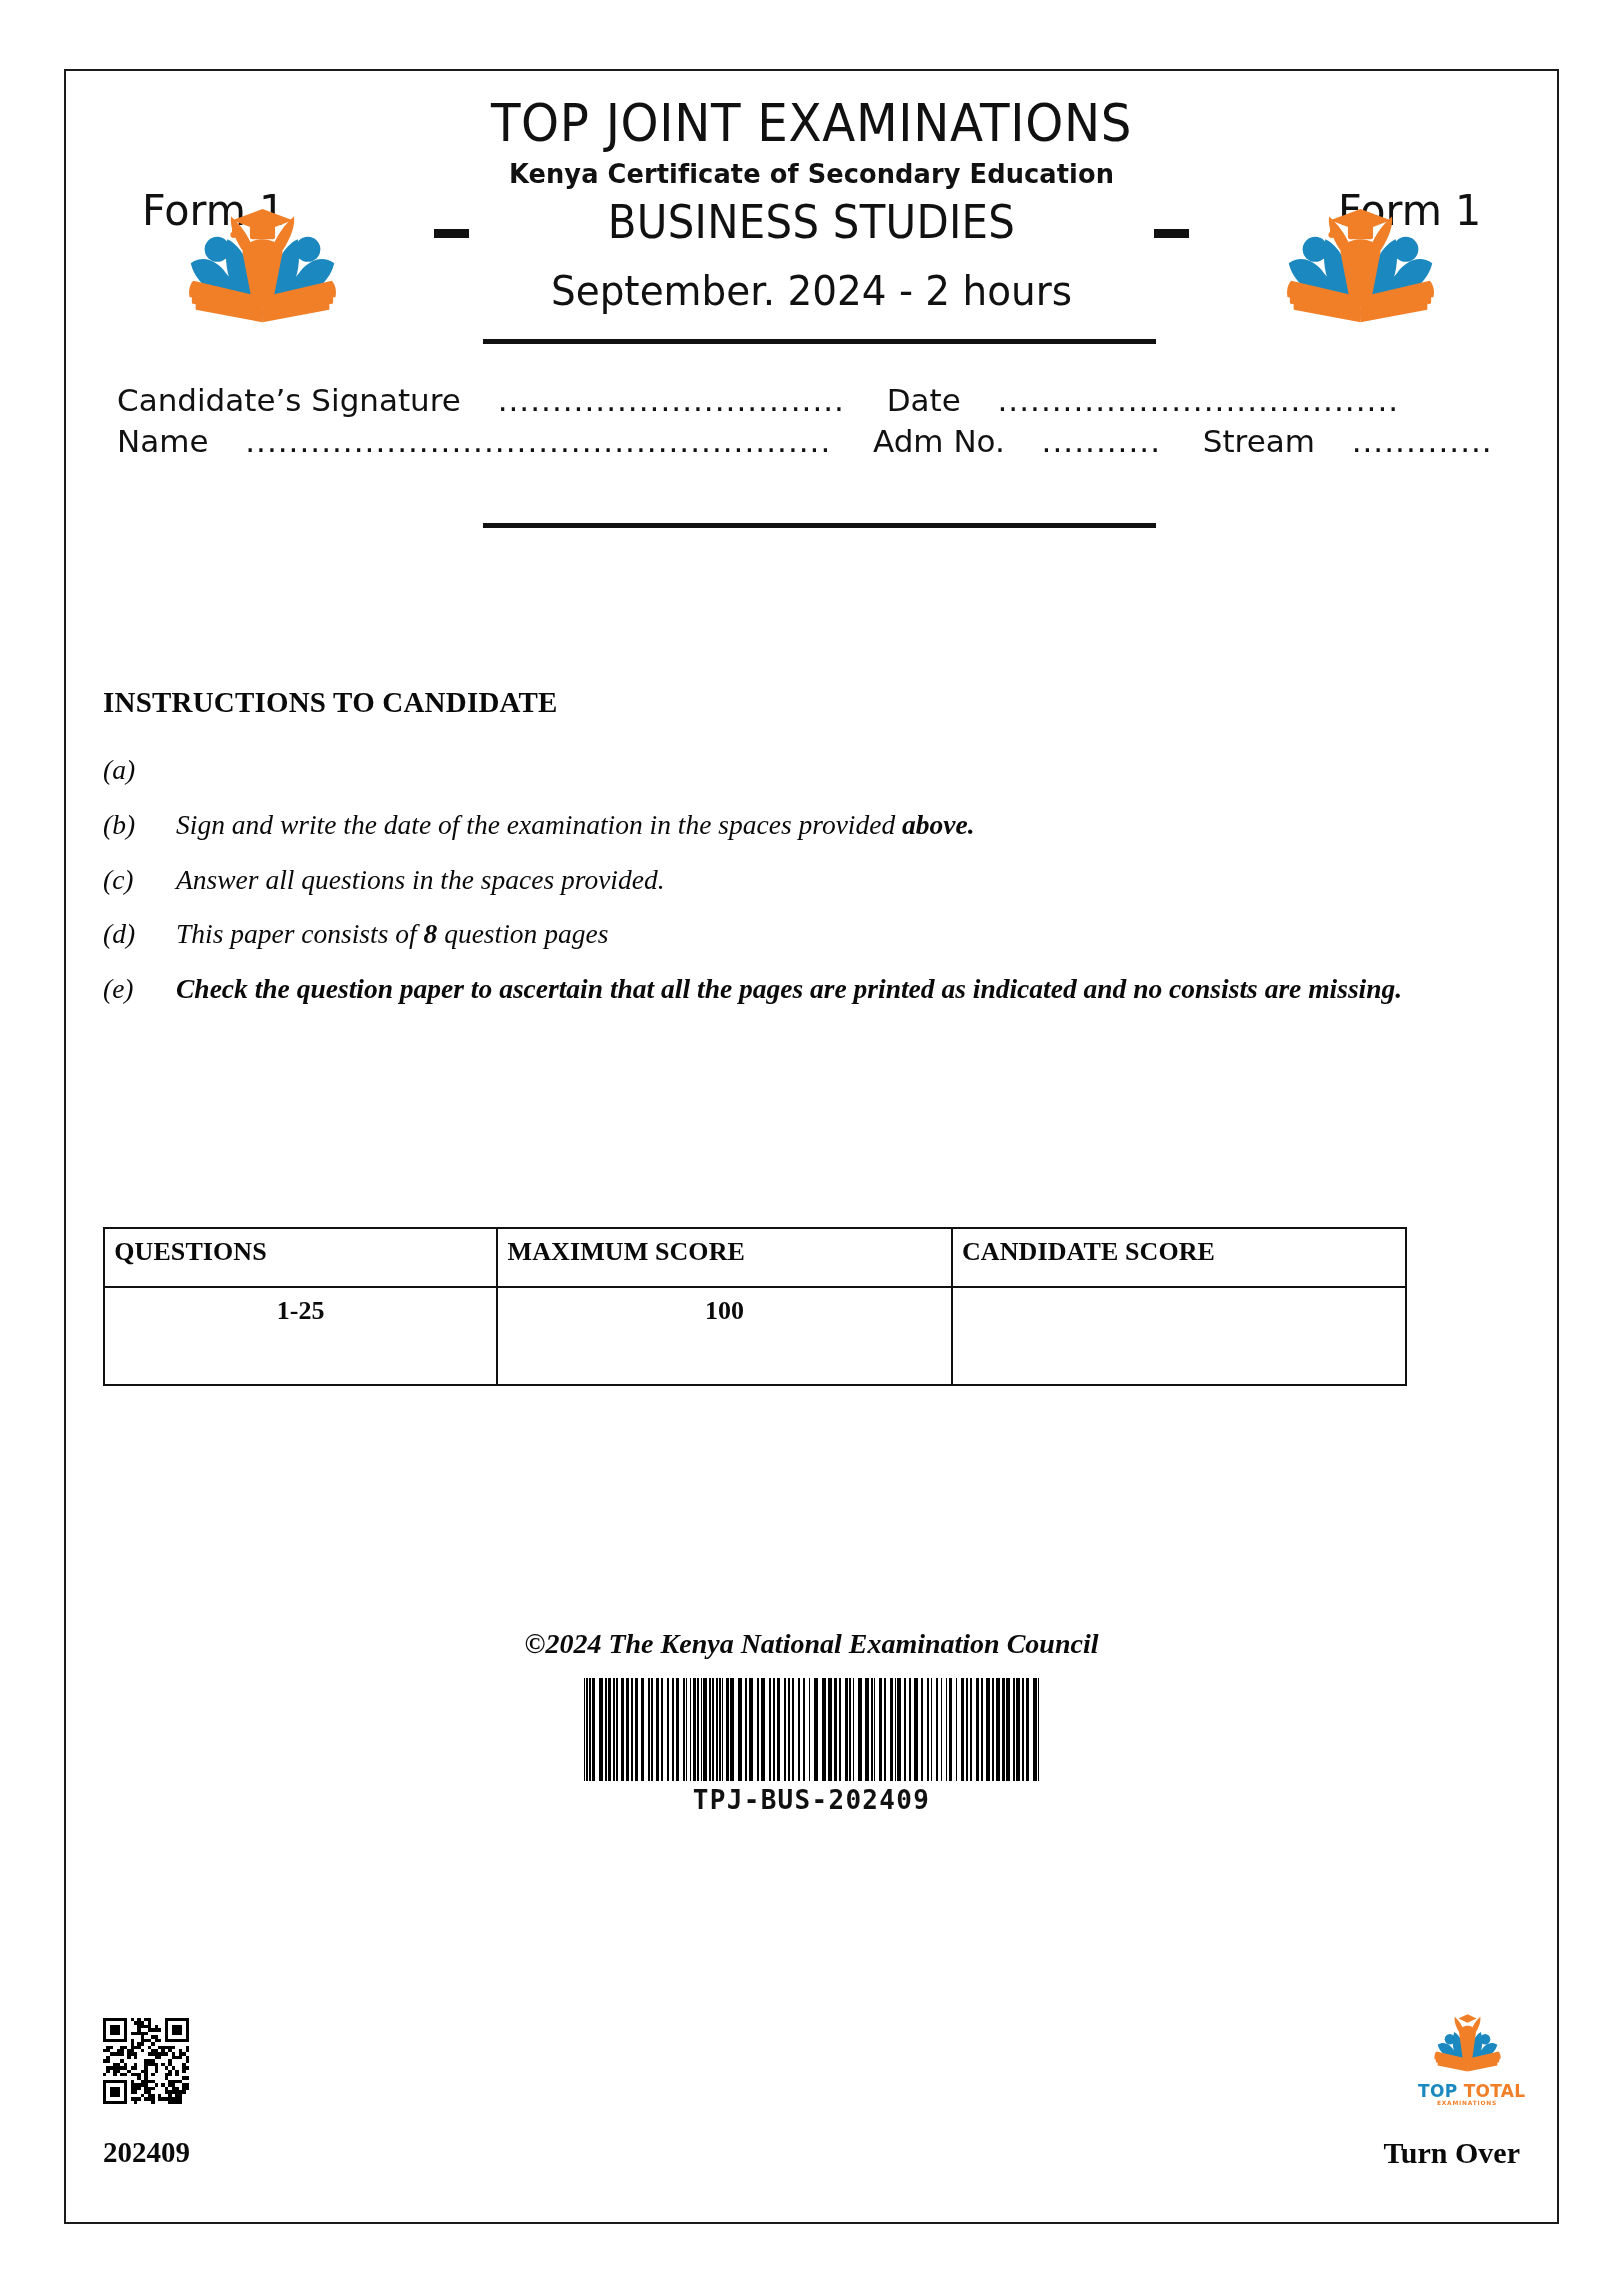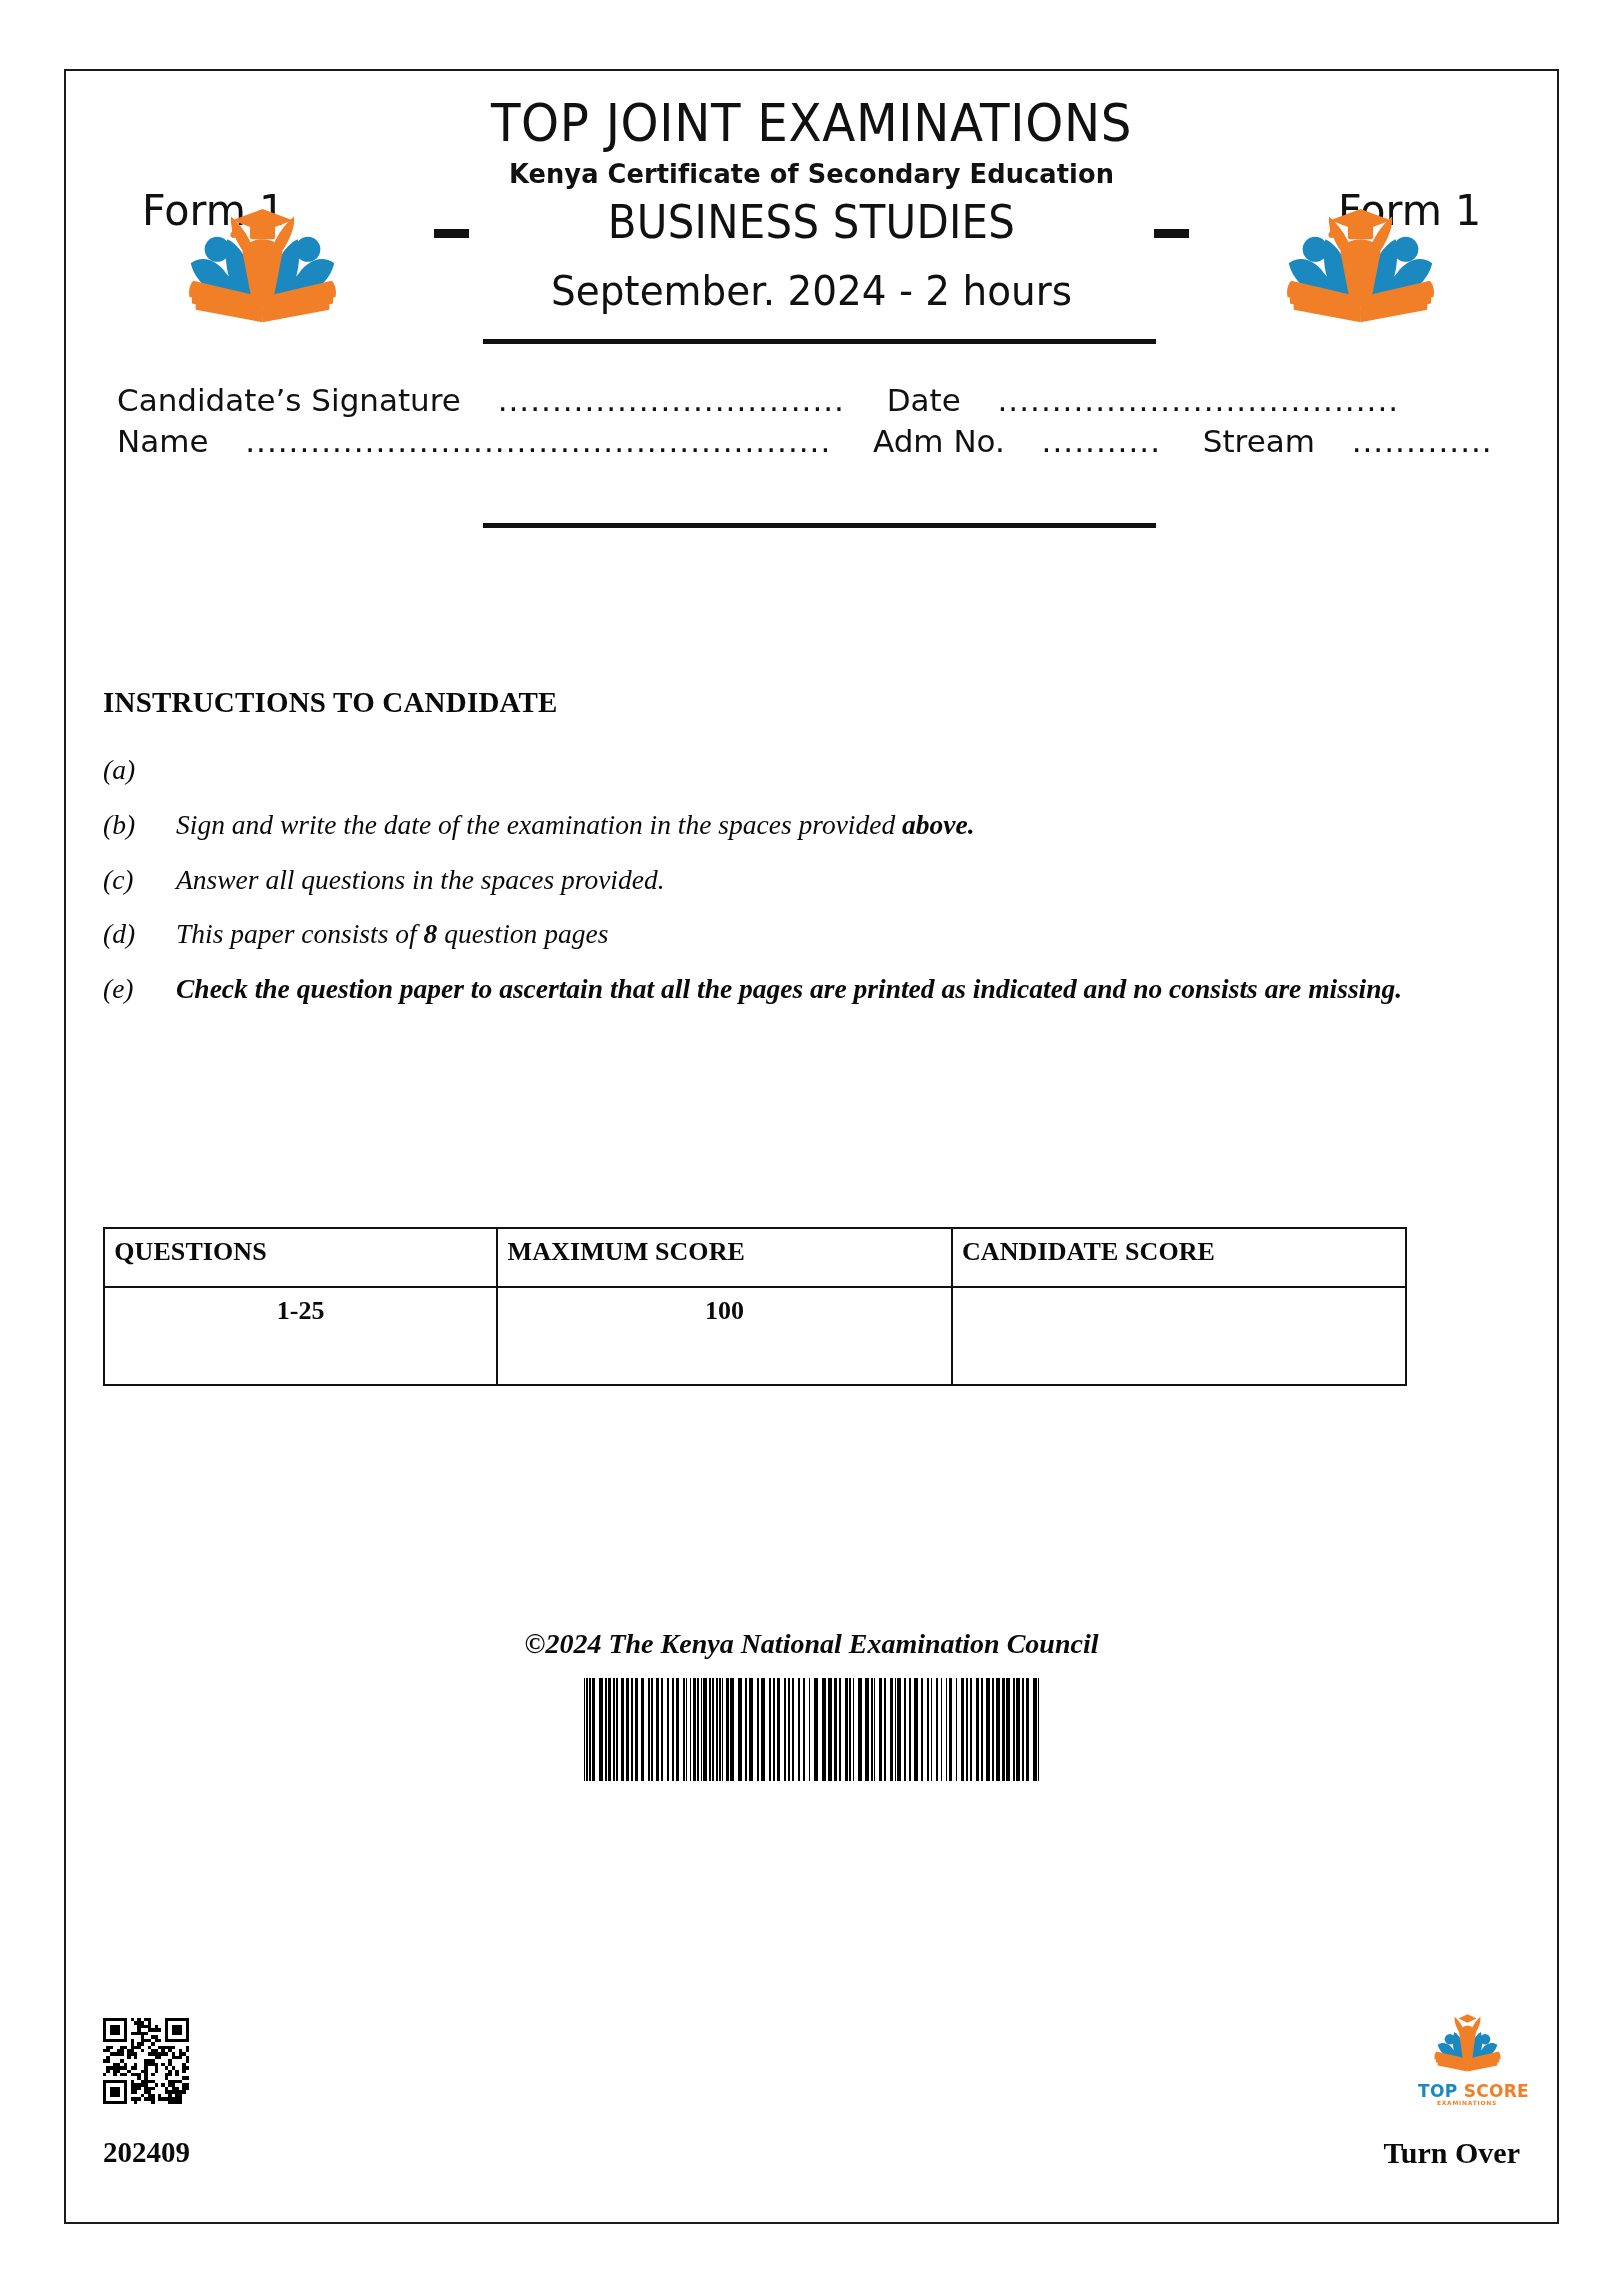--- a/index.html
+++ b/index.html
@@ -498,20 +498,21 @@
           <td></td>
         </tr>
       </tbody>
     </table>
   </div>
 
   <div class="copyright">©2024 The Kenya National Examination Council</div>
 
   <div class="barcode-wrap">
     <div class="barcode" id="barcode"><i style="width:1.3px"></i><i style="width:1.3px;background:transparent"></i><i style="width:1.3px"></i><i style="width:1.3px;background:transparent"></i><i style="width:2px"></i><i style="width:1.3px;background:transparent"></i><i style="width:2.6px"></i><i style="width:3.9px;background:transparent"></i><i style="width:3.9px"></i><i style="width:2.6px;background:transparent"></i><i style="width:1.3px"></i><i style="width:1.3px;background:transparent"></i><i style="width:2.6px"></i><i style="width:2px;background:transparent"></i><i style="width:2.6px"></i><i style="width:1.3px;background:transparent"></i><i style="width:2px"></i><i style="width:2.6px;background:transparent"></i><i style="width:2.6px"></i><i style="width:2px;background:transparent"></i><i style="width:3.9px"></i><i style="width:2px;background:transparent"></i><i style="width:1.3px"></i><i style="width:2.6px;background:transparent"></i><i style="width:2.6px"></i><i style="width:2.6px;background:transparent"></i><i style="width:3.9px"></i><i style="width:3.9px;background:transparent"></i><i style="width:1.3px"></i><i style="width:1.3px;background:transparent"></i><i style="width:2px"></i><i style="width:2.6px;background:transparent"></i><i style="width:3.9px"></i><i style="width:2px;background:transparent"></i><i style="width:1.3px"></i><i style="width:3.9px;background:transparent"></i><i style="width:2.6px"></i><i style="width:2.6px;background:transparent"></i><i style="width:2px"></i><i style="width:2.6px;background:transparent"></i><i style="width:2.6px"></i><i style="width:3.9px;background:transparent"></i><i style="width:2px"></i><i style="width:1.3px;background:transparent"></i><i style="width:1.3px"></i><i style="width:2.6px;background:transparent"></i><i style="width:1.3px"></i><i style="width:2px;background:transparent"></i><i style="width:2.6px"></i><i style="width:1.3px;background:transparent"></i><i style="width:2px"></i><i style="width:1.3px;background:transparent"></i><i style="width:1.3px"></i><i style="width:1.3px;background:transparent"></i><i style="width:3.9px"></i><i style="width:2px;background:transparent"></i><i style="width:2px"></i><i style="width:1.3px;background:transparent"></i><i style="width:1.3px"></i><i style="width:2.6px;background:transparent"></i><i style="width:1.3px"></i><i style="width:1.3px;background:transparent"></i><i style="width:2px"></i><i style="width:1.3px;background:transparent"></i><i style="width:1.3px"></i><i style="width:2.6px;background:transparent"></i><i style="width:2.6px"></i><i style="width:1.3px;background:transparent"></i><i style="width:3.9px"></i><i style="width:3.9px;background:transparent"></i><i style="width:3.9px"></i><i style="width:3.9px;background:transparent"></i><i style="width:2px"></i><i style="width:2px;background:transparent"></i><i style="width:3.9px"></i><i style="width:3.9px;background:transparent"></i><i style="width:1.3px"></i><i style="width:2.6px;background:transparent"></i><i style="width:3.9px"></i><i style="width:3.9px;background:transparent"></i><i style="width:2.6px"></i><i style="width:2px;background:transparent"></i><i style="width:1.3px"></i><i style="width:2.6px;background:transparent"></i><i style="width:2.6px"></i><i style="width:3.9px;background:transparent"></i><i style="width:2.6px"></i><i style="width:2px;background:transparent"></i><i style="width:1.3px"></i><i style="width:2px;background:transparent"></i><i style="width:2px"></i><i style="width:3.9px;background:transparent"></i><i style="width:2.6px"></i><i style="width:2.6px;background:transparent"></i><i style="width:2px"></i><i style="width:3.9px;background:transparent"></i><i style="width:1.3px"></i><i style="width:3.9px;background:transparent"></i><i style="width:3.9px"></i><i style="width:3.9px;background:transparent"></i><i style="width:3.9px"></i><i style="width:2.6px;background:transparent"></i><i style="width:3.9px"></i><i style="width:2px;background:transparent"></i><i style="width:2.6px"></i><i style="width:2.6px;background:transparent"></i><i style="width:2px"></i><i style="width:3.9px;background:transparent"></i><i style="width:2.6px"></i><i style="width:1.3px;background:transparent"></i><i style="width:2px"></i><i style="width:2px;background:transparent"></i><i style="width:1.3px"></i><i style="width:3.9px;background:transparent"></i><i style="width:3.9px"></i><i style="width:2.6px;background:transparent"></i><i style="width:3.9px"></i><i style="width:2px;background:transparent"></i><i style="width:2px"></i><i style="width:1.3px;background:transparent"></i><i style="width:1.3px"></i><i style="width:3.9px;background:transparent"></i><i style="width:2.6px"></i><i style="width:2px;background:transparent"></i><i style="width:2.6px"></i><i style="width:3.9px;background:transparent"></i><i style="width:2.6px"></i><i style="width:2px;background:transparent"></i><i style="width:1.3px"></i><i style="width:1.3px;background:transparent"></i><i style="width:3.9px"></i><i style="width:2.6px;background:transparent"></i><i style="width:2.6px"></i><i style="width:2.6px;background:transparent"></i><i style="width:2px"></i><i style="width:2.6px;background:transparent"></i><i style="width:3.9px"></i><i style="width:3.9px;background:transparent"></i><i style="width:1.3px"></i><i style="width:3.9px;background:transparent"></i><i style="width:2.6px"></i><i style="width:2px;background:transparent"></i><i style="width:1.3px"></i><i style="width:3.9px;background:transparent"></i><i style="width:2px"></i><i style="width:2.6px;background:transparent"></i><i style="width:1.3px"></i><i style="width:3.9px;background:transparent"></i><i style="width:1.3px"></i><i style="width:2px;background:transparent"></i><i style="width:2.6px"></i><i style="width:3.9px;background:transparent"></i><i style="width:1.3px"></i><i style="width:3.9px;background:transparent"></i><i style="width:2.6px"></i><i style="width:2px;background:transparent"></i><i style="width:2.6px"></i><i style="width:1.3px;background:transparent"></i><i style="width:2.6px"></i><i style="width:3.9px;background:transparent"></i><i style="width:2.6px"></i><i style="width:2.6px;background:transparent"></i><i style="width:1.3px"></i><i style="width:3.9px;background:transparent"></i><i style="width:3.9px"></i><i style="width:1.3px;background:transparent"></i><i style="width:2.6px"></i><i style="width:2px;background:transparent"></i><i style="width:3.9px"></i><i style="width:2px;background:transparent"></i><i style="width:2.6px"></i><i style="width:1.3px;background:transparent"></i><i style="width:3.9px"></i><i style="width:2.6px;background:transparent"></i><i style="width:2.6px"></i><i style="width:1.3px;background:transparent"></i><i style="width:3.9px"></i><i style="width:2px;background:transparent"></i><i style="width:1.3px"></i><i style="width:2.6px;background:transparent"></i><i style="width:2.6px"></i><i style="width:3.9px;background:transparent"></i><i style="width:3.9px"></i><i style="width:1.3px;background:transparent"></i><i style="width:1.3px"></i></div>
+    <div class="barcode-text">TPJ-BUS-202409</div>
   </div>
 
   <div class="qr-wrap">
     <div class="qr-grid" id="qr-grid">
           <span style="background:#000"></span>
           <span style="background:#000"></span>
           <span style="background:#000"></span>
           <span style="background:#000"></span>
           <span style="background:#000"></span>
           <span style="background:#000"></span>
@@ -1156,20 +1157,20 @@
         <path d="M120 150 L18 126 C12 132 10 142 12 152 L120 178 Z" fill="#F07F28"></path>
         <path d="M120 150 L222 126 C228 132 230 142 228 152 L120 178 Z" fill="#F07F28"></path>
         <path d="M120 160 L22 140 C16 146 15 154 16 162 L120 186 Z" fill="#F07F28"></path>
         <path d="M120 160 L218 140 C224 146 225 154 224 162 L120 186 Z" fill="#F07F28"></path>
         <path d="M120 170 L28 152 C22 158 21 165 22 172 L120 192 Z" fill="#F07F28"></path>
         <path d="M120 170 L212 152 C218 158 219 165 218 172 L120 192 Z" fill="#F07F28"></path>
       </svg>
     </div>
     <div class="wordmark">
       <span class="wm-top">TOP</span>
-      <span class="wm-joint">SCORE</span>
+      <span class="wm-joint">TOTAL</span>
     </div>
     <div class="wm-sub">EXAMINATIONS</div>
   </div>
 
 </div>
 </div>
 
 
 </body></html>

